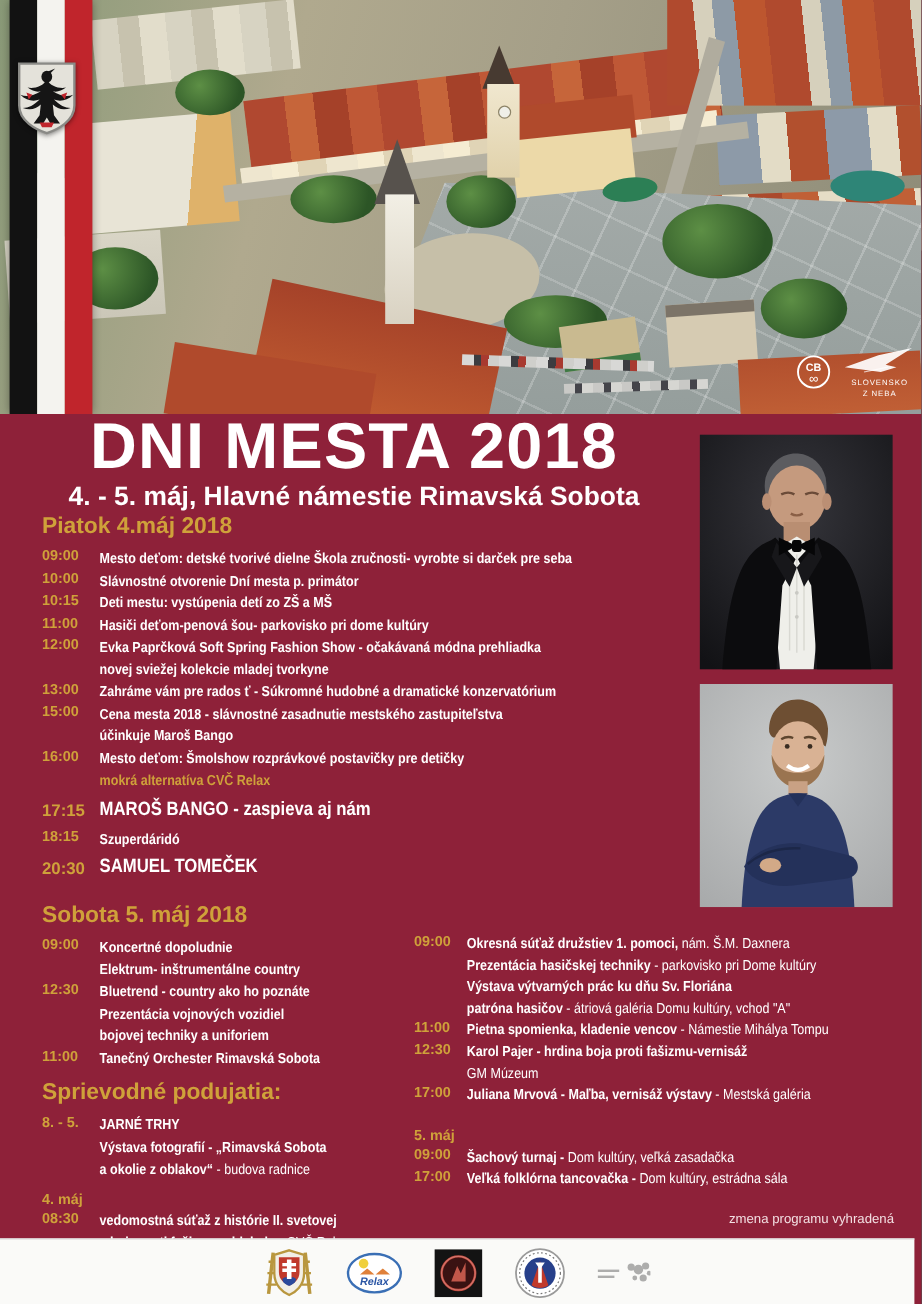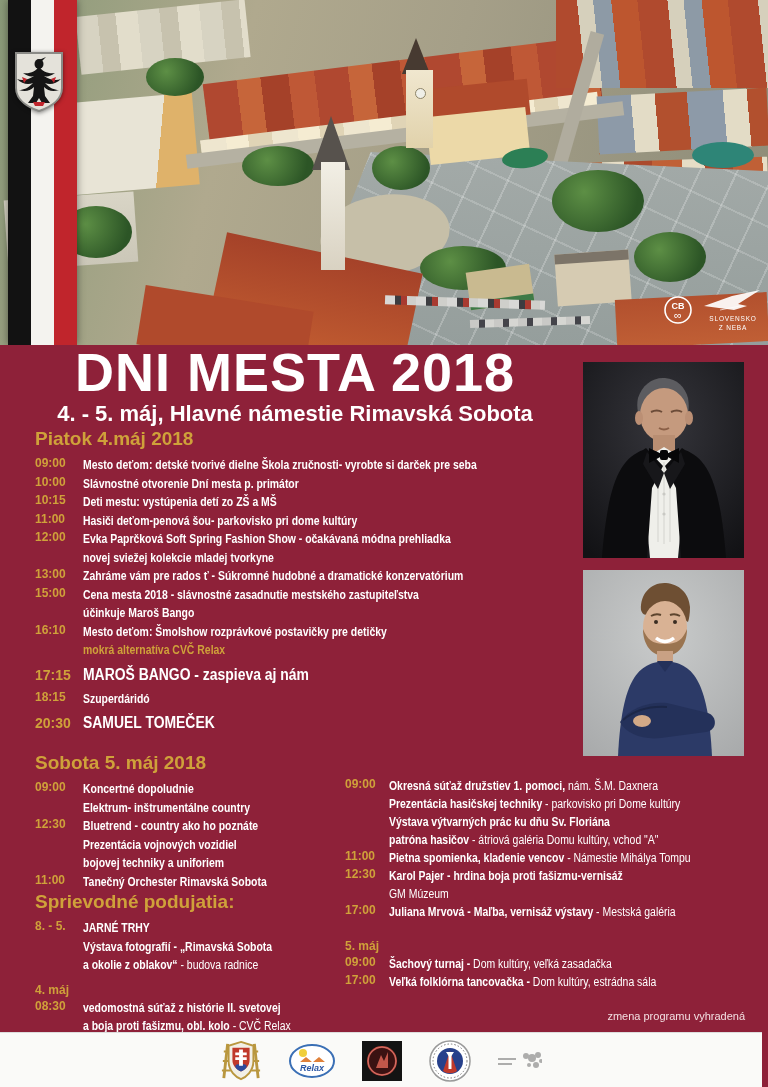--- a/index.html
+++ b/index.html
@@ -81,21 +81,21 @@
   .rg{font-weight:400;}
   .gold{color:var(--gold);}
   .big{font-size:16px;}
   .big .l{line-height:24px;}
   .big .time{padding-top:4px;font-size:14px;}
   .mt{margin-top:3px;}
   .datelabel{font-weight:700;font-size:12px;color:var(--gold);line-height:18px;margin:6px 0 0 0;}
 
   .friday{left:35px;top:428px;width:545px;}
   .satleft{left:35px;top:752px;width:312px;}
-  .satleft .side-h{}
+  .satleft .side-h{margin-top:9px;}
   .satright{left:345px;top:777px;width:412px;}
   .satright .erow .time{flex:0 0 44px;}
   .satright .l{line-height:18px;}
   .day2{margin-top:16px;}
 
   .note{position:absolute;right:23px;top:1010px;color:#f3dfe2;font-size:11px;font-weight:400;}
 
   
   .photo1{position:absolute;left:583px;top:362px;width:161px;height:196px;}
   .photo2{position:absolute;left:583px;top:570px;width:161px;height:186px;}
@@ -272,21 +272,21 @@
         </span>
       </div>
     <div class="erow">
         <span class="time">15:00</span>
         <span class="etxt">
           <span class="l">Cena mesta 2018 - slávnostné zasadnutie mestského zastupiteľstva</span>
           <span class="l">účinkuje Maroš Bango</span>
         </span>
       </div>
     <div class="erow">
-        <span class="time">16:10</span>
+        <span class="time">16:00</span>
         <span class="etxt">
           <span class="l">Mesto deťom: Šmolshow rozprávkové postavičky pre detičky</span>
           <span class="l gold">mokrá alternatíva CVČ Relax</span>
         </span>
       </div>
     <div class="erow big mt">
         <span class="time">17:15</span>
         <span class="etxt">
           <span class="l">MAROŠ BANGO - zaspieva aj nám</span>
         </span>

